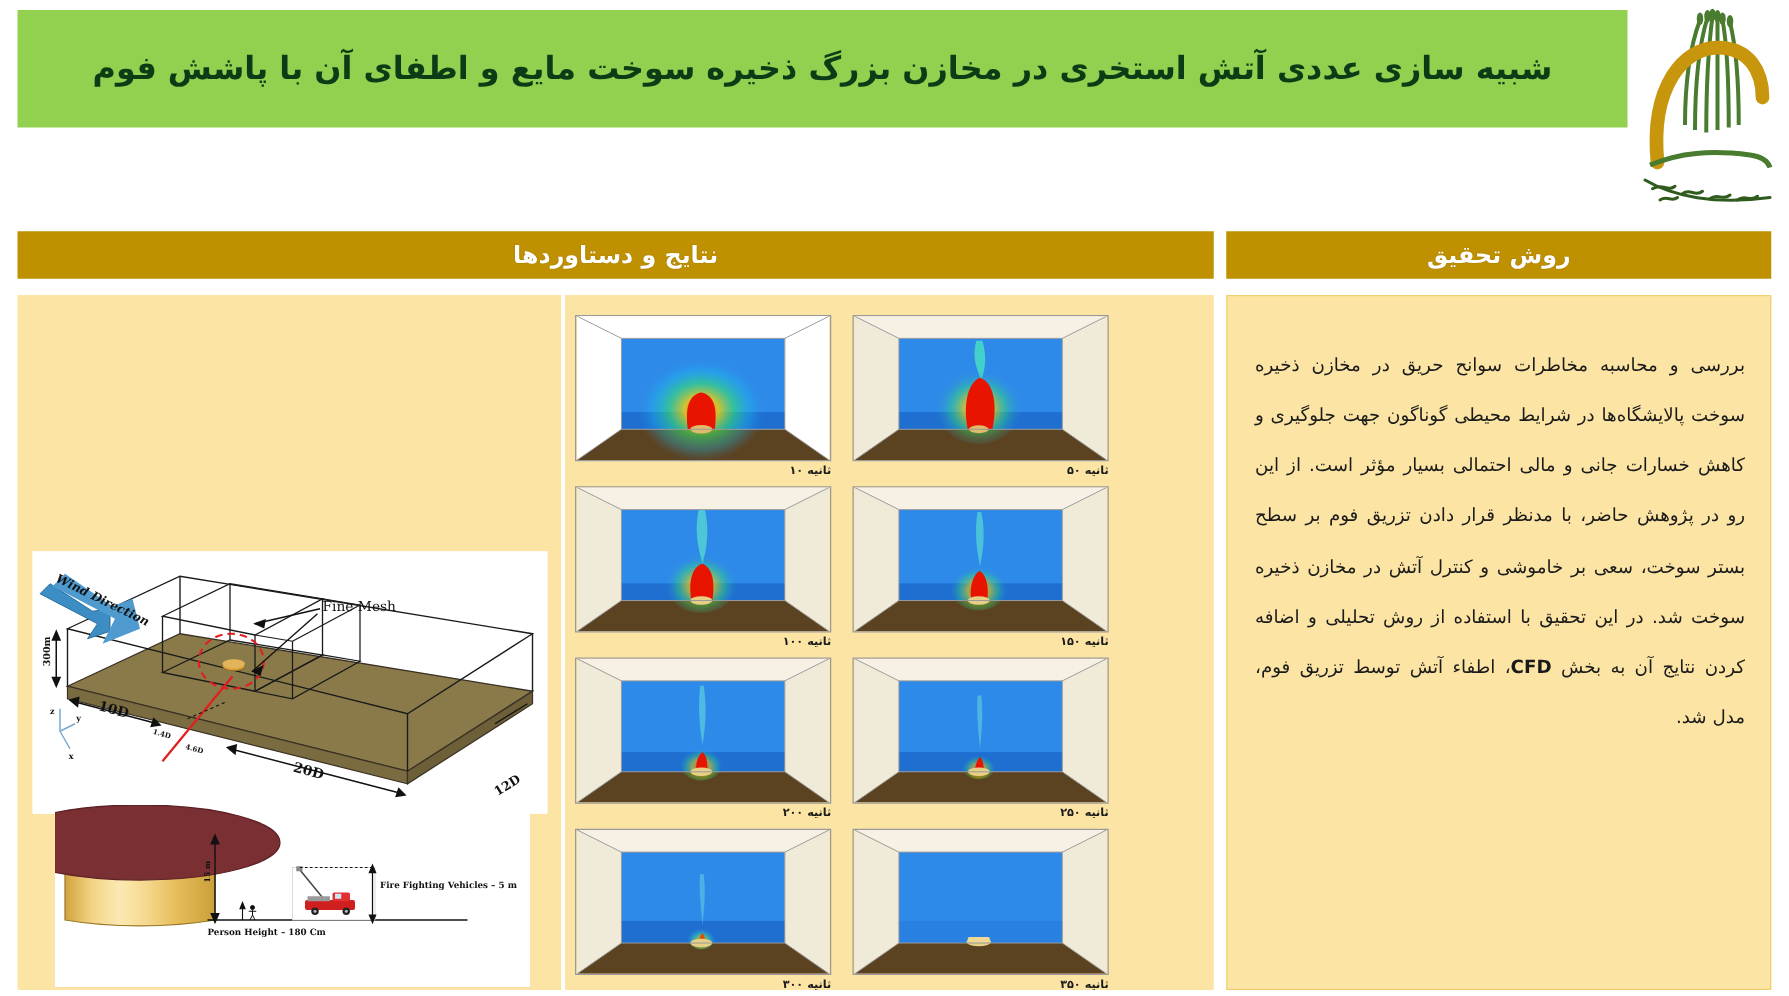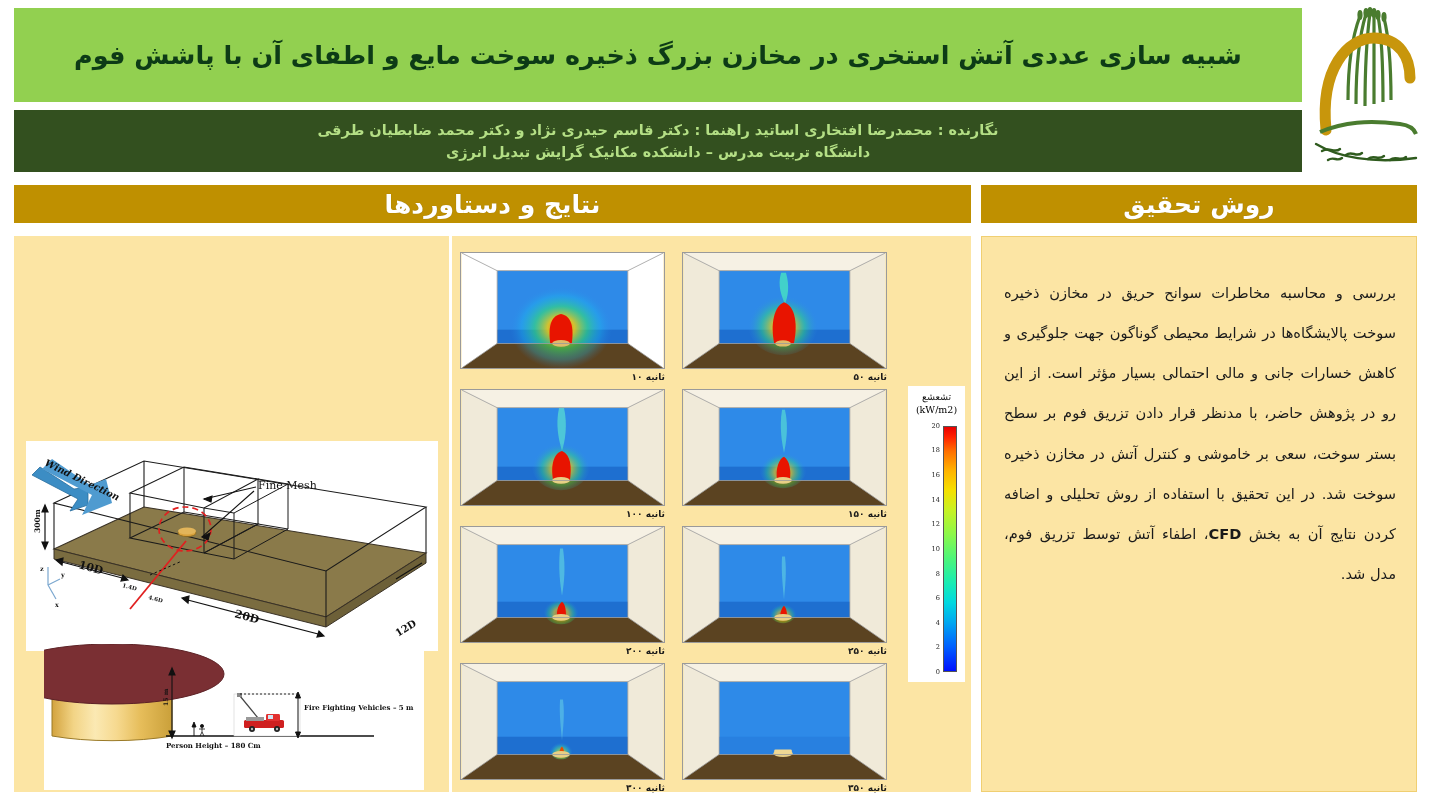--- a/index.html
+++ b/index.html
@@ -39,21 +39,21 @@
     position: absolute; left: 1304px; top: 4px; width: 126px; height: 168px;
     overflow: hidden;
   }
 
   
   .sec-header {
     position: absolute; height: 38px; background: #bf9000;
     display: flex; align-items: center; justify-content: center;
   }
   .sec-header span {
-    color: #ffffff; font-weight: bold; font-size: 25px;
+    color: #ffffff; font-weight: bold; font-size: 19px;
     direction: rtl; text-shadow: 0 0 1px rgba(0,0,0,.25);
   }
   #sec-results { left: 14px;  top: 185px; width: 957px; }
   #sec-method  { left: 981px; top: 185px; width: 436px; }
 
   
   .panel {
     position: absolute; background: #fce5a4; border: 1px solid #f0cf72;
   }
   #panel-left   { left: 14px;  top: 236px; width: 435px; height: 556px; border:none; }
@@ -128,24 +128,20 @@
 </style>
 </head>
 <body>
 
 <div id="poster">
 
   <div class="title-bar">
     <div class="title-text">شبیه سازی عددی آتش استخری در مخازن بزرگ ذخیره سوخت مایع و اطفای آن با پاشش فوم</div>
   </div>
 
-  <div class="author-bar">
-    <div class="author-line">نگارنده : محمدرضا افتخاری   اساتید راهنما : دکتر قاسم حیدری نژاد و دکتر محمد ضابطیان طرقی</div>
-    <div class="author-line">دانشگاه تربیت مدرس – دانشکده مکانیک گرایش تبدیل انرژی</div>
-  </div>
 
   <div class="logo-wrap">
     <svg width="126" height="168" viewBox="0 0 126 168">
       <rect width="126" height="168" fill="#ffffff"></rect>
 
       <g fill="none" stroke="#4a7c2f" stroke-width="3.2">
         <path d="M44 96 C44 54 50 28 56 12"></path>
         <path d="M52 100 C52 54 57 26 62 10"></path>
         <path d="M61 102 C61 52 64 24 66 9"></path>
         <path d="M70 100 C70 54 70 26 70 10"></path>
@@ -588,39 +584,19 @@
               <line x1="0" y1="117" x2="36" y2="92"></line>
                 <line x1="205" y1="117" x2="169" y2="92"></line>
               <rect x="36" y="18" width="133" height="74"></rect>
             </g>
           </svg>
           <div class="sim-cap">ثانیه ۳۵۰</div>
         </div>
       </div>
     </div>
 
-    <div id="colorbar-box">
-      <div class="cb-title">تشعشع</div>
-      <div class="cb-units">(kW/m2)</div>
-      <div class="cb-body">
-        <div class="cb-bar"></div>
-        <div class="cb-ticks">
-          <span class="cb-tick" style="top:0%">20</span>
-          <span class="cb-tick" style="top:10%">18</span>
-          <span class="cb-tick" style="top:20%">16</span>
-          <span class="cb-tick" style="top:30%">14</span>
-          <span class="cb-tick" style="top:40%">12</span>
-          <span class="cb-tick" style="top:50%">10</span>
-          <span class="cb-tick" style="top:60%">8</span>
-          <span class="cb-tick" style="top:70%">6</span>
-          <span class="cb-tick" style="top:80%">4</span>
-          <span class="cb-tick" style="top:90%">2</span>
-          <span class="cb-tick" style="top:100%">0</span>
-        </div>
-      </div>
-    </div>
   </div>
 
   <div class="panel" id="panel-right">
     <div class="body-text" id="right-text"><span>بررسی و محاسبه مخاطرات سوانح حریق در مخازن ذخیره سوخت پالایشگاه‌ها در شرایط محیطی گوناگون جهت جلوگیری و کاهش خسارات جانی و مالی احتمالی بسیار مؤثر است. از این رو در پژوهش حاضر، با مدنظر قرار دادن تزریق فوم بر سطح بستر سوخت، سعی بر خاموشی و کنترل آتش در مخازن ذخیره سوخت شد. در این تحقیق با استفاده از روش تحلیلی و اضافه کردن نتایج آن به بخش </span><b>CFD</b><span>، اطفاء آتش توسط تزریق فوم، مدل شد.</span></div>
   </div>
 
 </div>
 
 </body></html>

